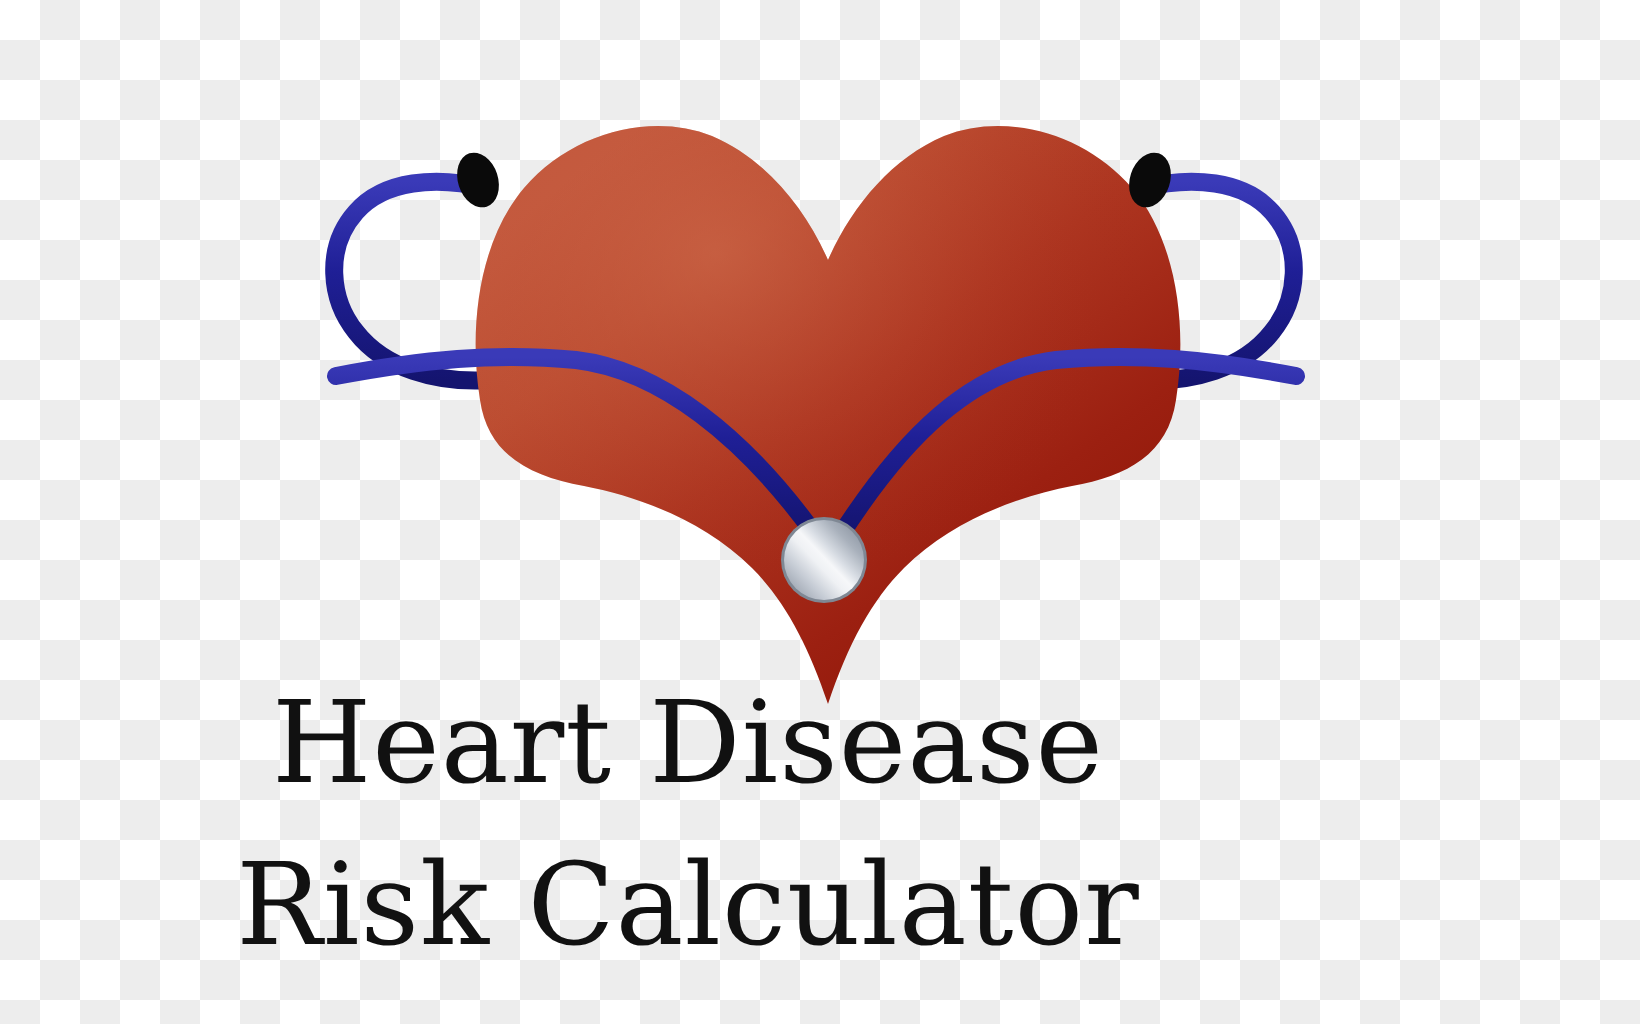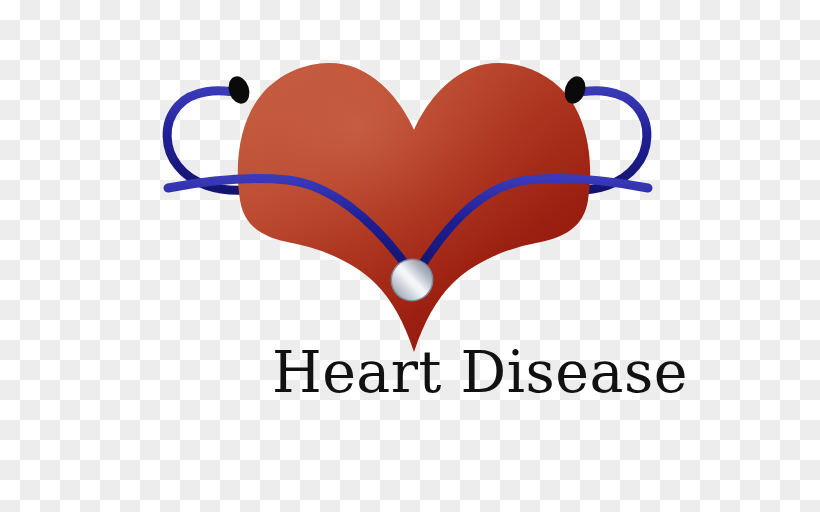--- a/index.html
+++ b/index.html
@@ -31,21 +31,21 @@
     left: 0;
     top: 0;
     width: 820px;
     height: 512px;
   }
 
   .logo-text {
     position: absolute;
     left: 0;
     width: 688px;
-    text-align: right;
+    text-align: center;
     color: #111111;
     font-family: "DejaVu Serif", "Liberation Serif", serif;
     font-weight: 400;
     letter-spacing: 0.5px;
     white-space: nowrap;
     line-height: 1;
     user-select: none;
   }
   #title-line-1 {
     top: 344px;
@@ -170,14 +170,15 @@
     </g>
 
     <g>
       <circle cx="412" cy="280" r="21.5" fill="#7f8894"></circle>
       <circle cx="412" cy="280" r="20" fill="url(#metalGrad)"></circle>
     </g>
   </svg>
 
   <div class="logo-text" id="title-line-1">Heart Disease</div>
 
+  <div class="logo-text" id="title-line-2">Risk Calculator</div>
 
 </div>
 
 </body></html>

